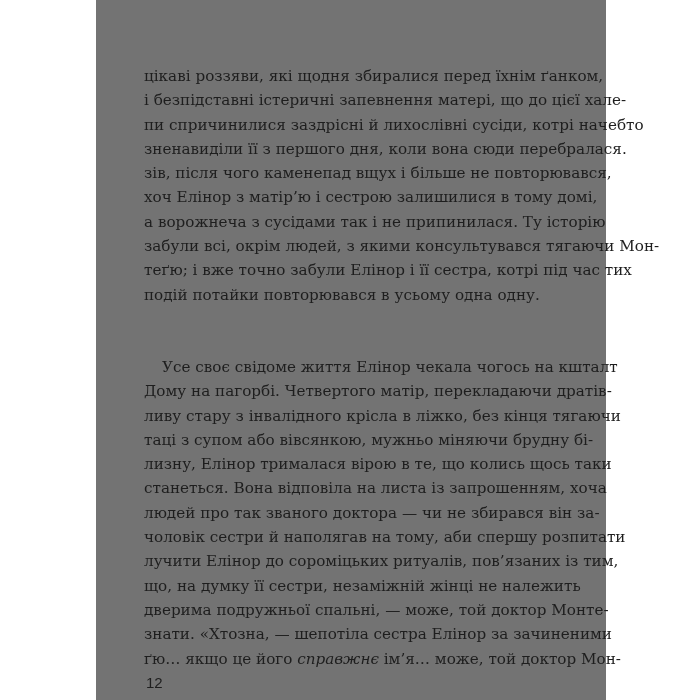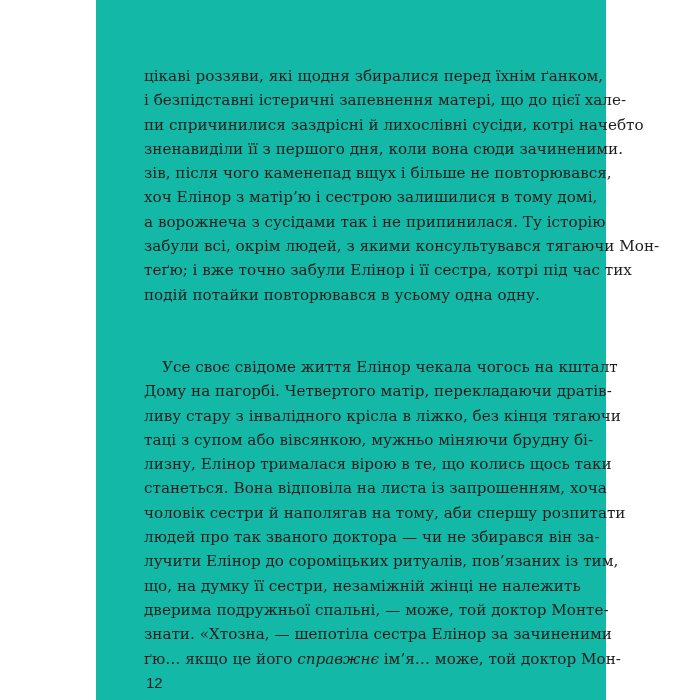--- a/index.html
+++ b/index.html
@@ -12,21 +12,21 @@
       height: 700px;
       position: relative;
       overflow: hidden;
     }
     .page {
       position: absolute;
       left: 96px;
       top: 0;
       width: 510px;
       height: 700px;
-      background: #14b8a6;
+      background: #737373;
     }
     .text-block {
       position: absolute;
       left: 48px;
       top: 64px;
       width: 415px;
       font-family: "DejaVu Serif", "Liberation Serif", serif;
       font-size: 15.2px;
       color: #1e1e1e;
     }
@@ -58,37 +58,37 @@
   </style>
 </head>
 <body>
 
 <div class="page">
   <div class="text-block">
     <div>
       <div class="line">цікаві роззяви, які щодня збиралися перед їхнім ґанком,</div>
       <div class="line">і безпідставні істеричні запевнення матері, що до цієї хале-</div>
       <div class="line">пи спричинилися заздрісні й лихослівні сусіди, котрі начебто</div>
-      <div class="line">зненавиділи її з першого дня, коли вона сюди зачиненими.</div>
+      <div class="line">зненавиділи її з першого дня, коли вона сюди перебралася.</div>
       <div class="line">зів, після чого каменепад вщух і більше не повторювався,</div>
       <div class="line">хоч Елінор з матір’ю і сестрою залишилися в тому домі,</div>
       <div class="line">а ворожнеча з сусідами так і не припинилася. Ту історію</div>
       <div class="line">забули всі, окрім людей, з якими консультувався тягаючи Мон-</div>
       <div class="line">теґю; і вже точно забули Елінор і її сестра, котрі під час тих</div>
       <div class="line last">подій потайки повторювався в усьому одна одну.</div>
     </div>
     <div>
       <div class="line indent">Усе своє свідоме життя Елінор чекала чогось на кшталт</div>
       <div class="line">Дому на пагорбі. Четвертого матір, перекладаючи дратів-</div>
       <div class="line">ливу стару з інвалідного крісла в ліжко, без кінця тягаючи</div>
       <div class="line">таці з супом або вівсянкою, мужньо міняючи брудну бі-</div>
       <div class="line">лизну, Елінор трималася вірою в те, що колись щось таки</div>
       <div class="line">станеться. Вона відповіла на листа із запрошенням, хоча</div>
+      <div class="line">людей про так званого доктора — чи не збирався він за-</div>
       <div class="line">чоловік сестри й наполягав на тому, аби спершу розпитати</div>
-      <div class="line">людей про так званого доктора — чи не збирався він за-</div>
       <div class="line">лучити Елінор до сороміцьких ритуалів, пов’язаних із тим,</div>
       <div class="line">що, на думку її сестри, незаміжній жінці не належить</div>
       <div class="line">дверима подружньої спальні, — може, той доктор Монте-</div>
       <div class="line">знати. «Хтозна, — шепотіла сестра Елінор за зачиненими</div>
       <div class="line"><span>ґю… якщо це його </span><em>справжнє</em><span> ім’я… може, той доктор Мон-</span></div>
     </div>
   </div>
   <div class="page-number">12</div>
 </div>
 

